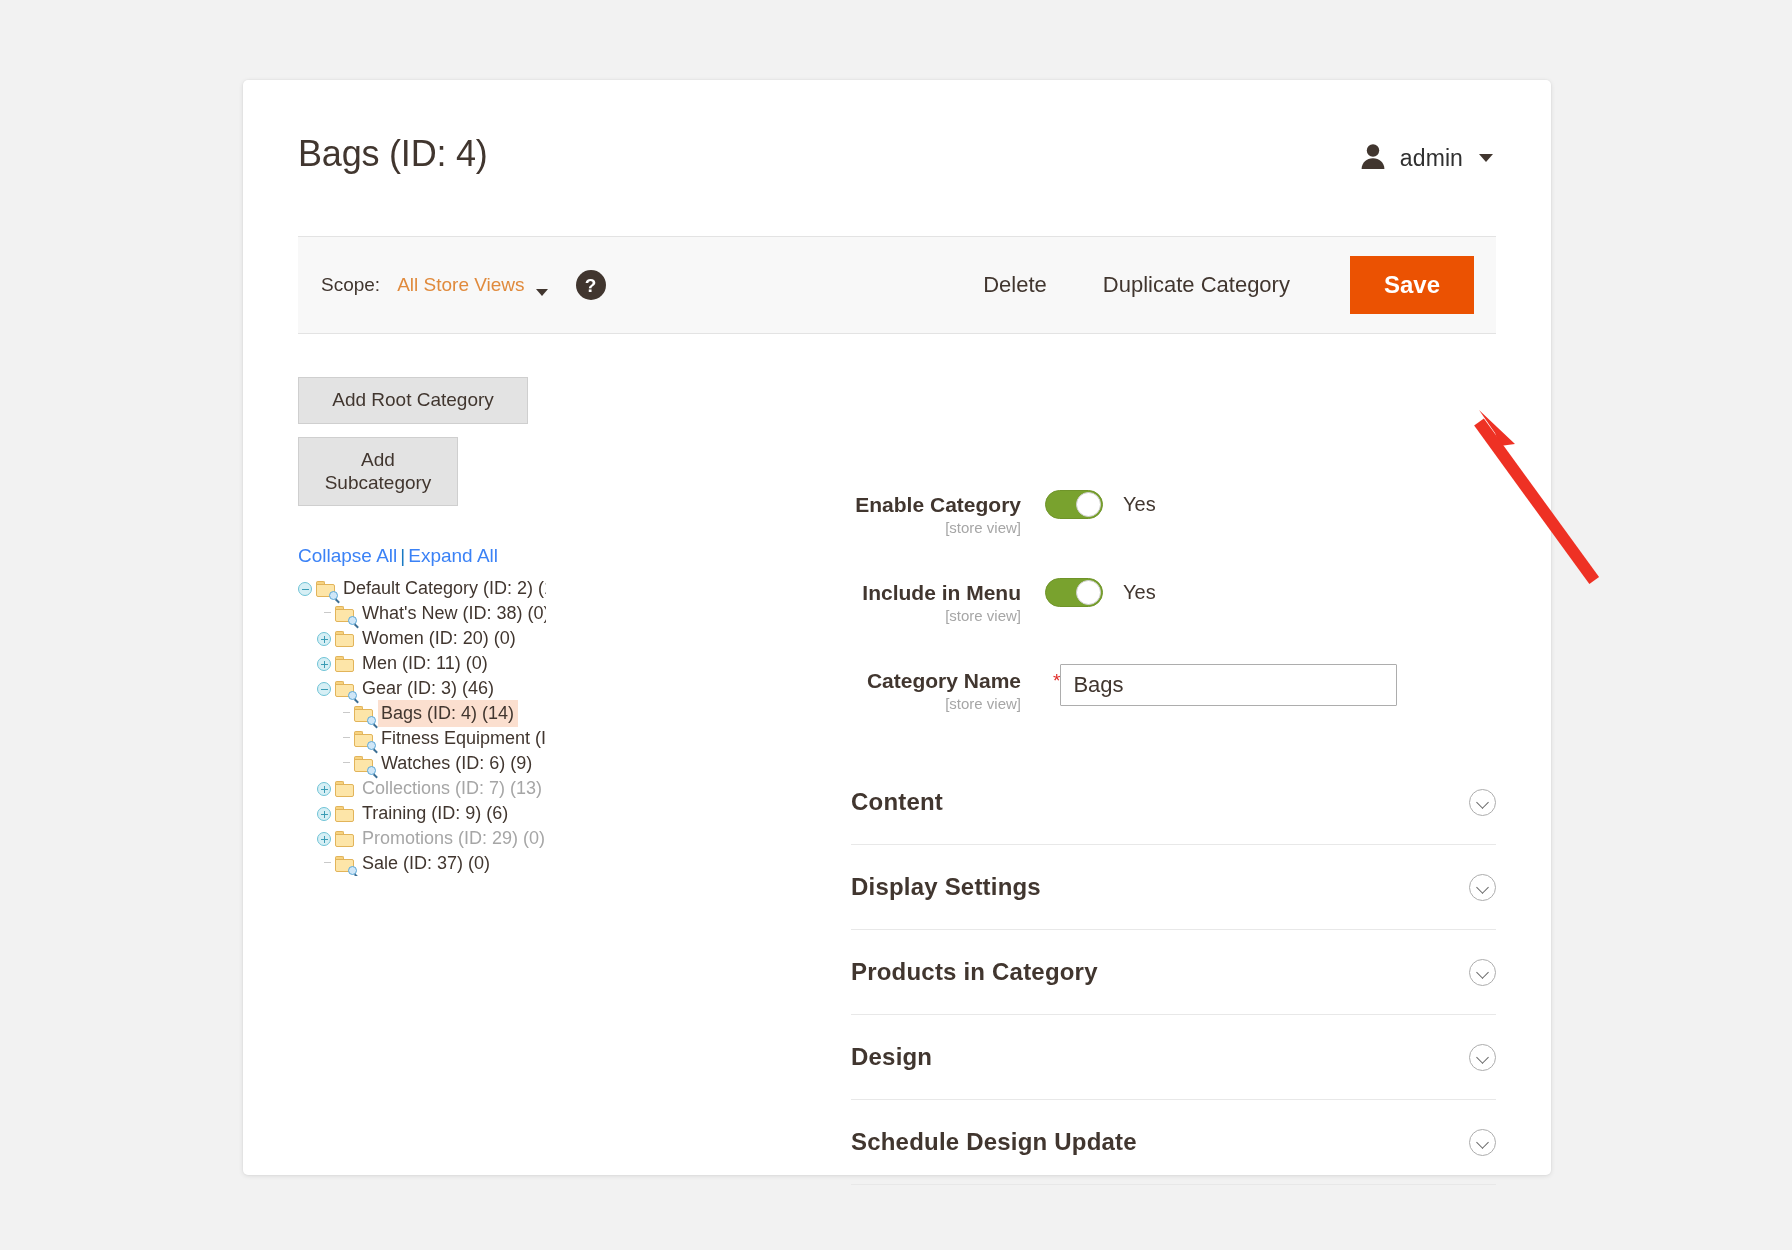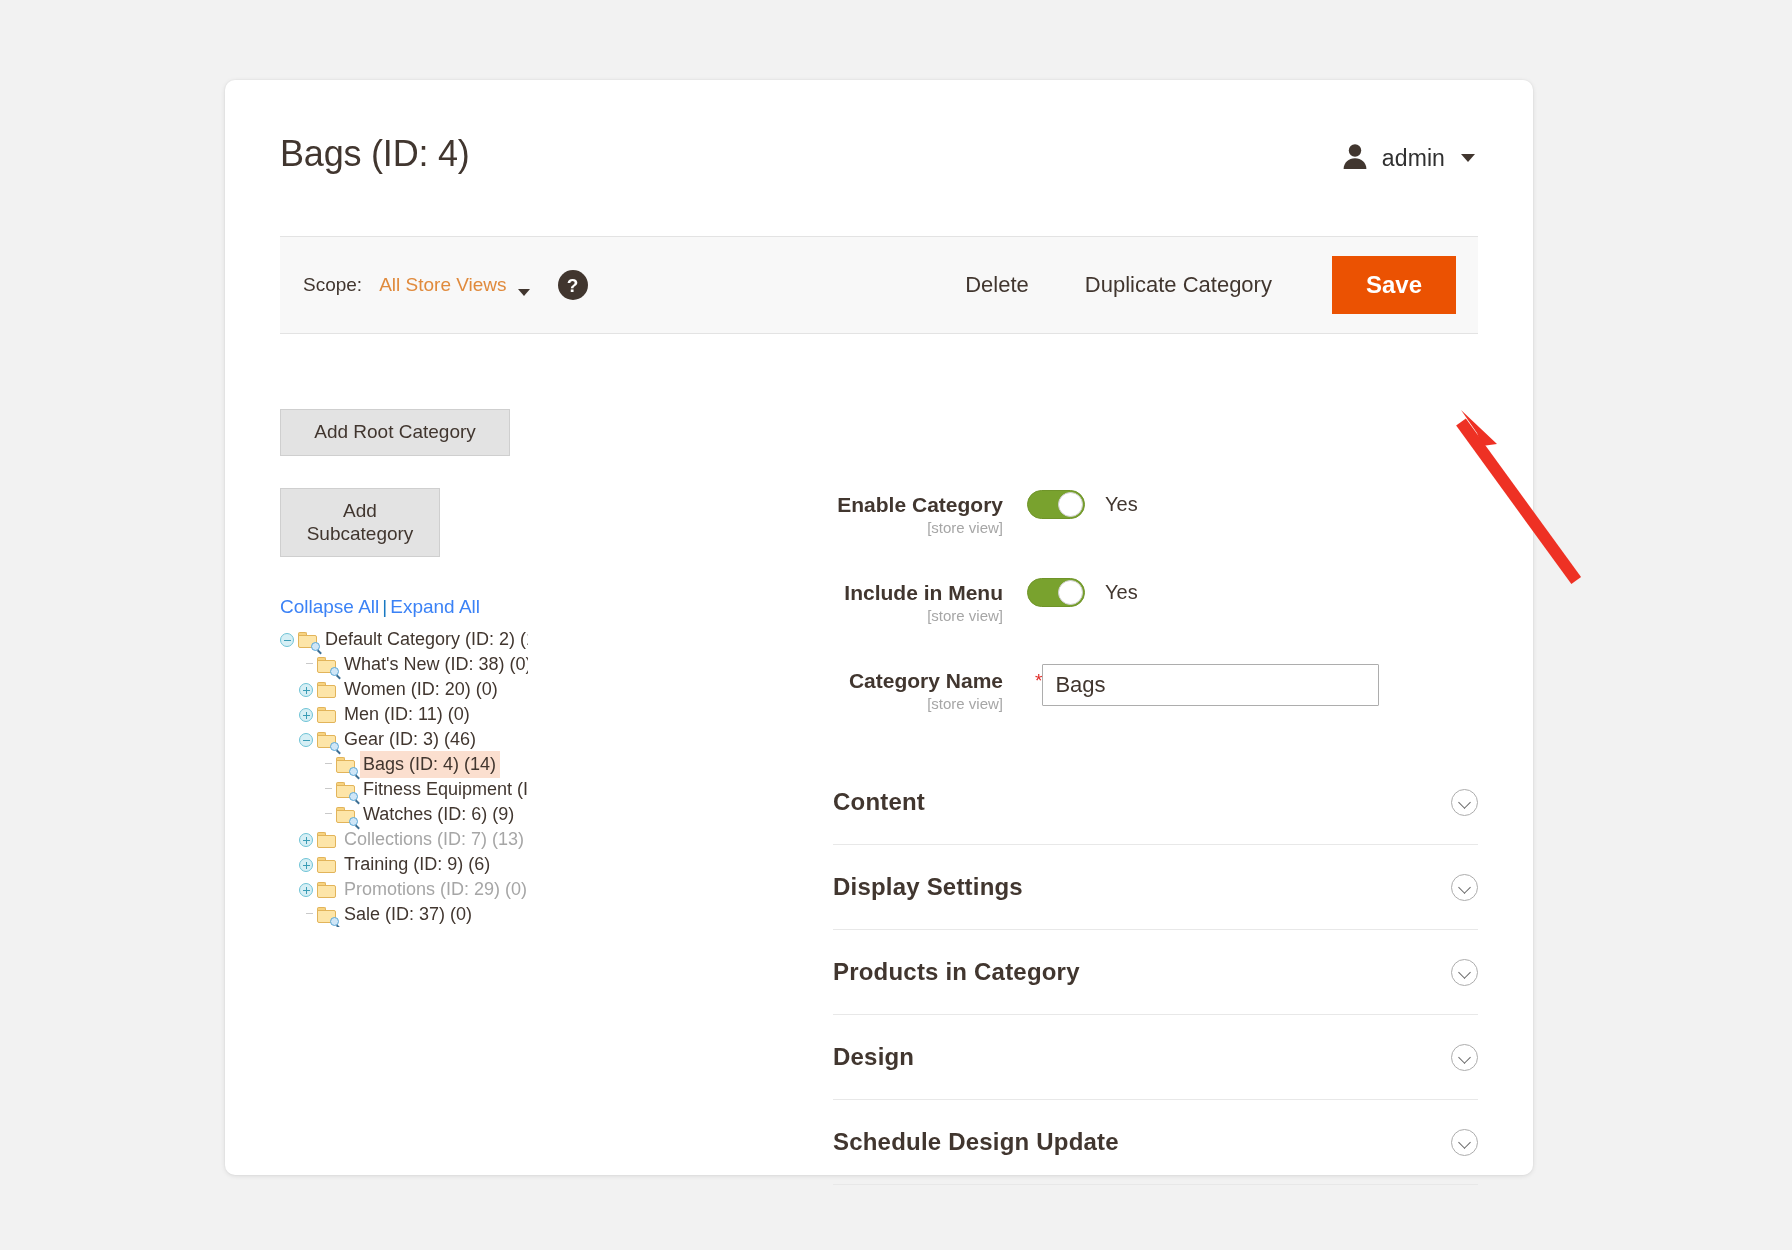--- a/index.html
+++ b/index.html
@@ -9,26 +9,26 @@
     height: 1250px;
     background: #f2f2f2;
     font-family: "Liberation Sans", sans-serif;
     -webkit-font-smoothing: antialiased;
     overflow: hidden;
   }
 
   
   .card {
     position: absolute;
-    left: 225px;
+    left: 243px;
     top: 80px;
     width: 1308px;
     height: 1095px;
     background: #ffffff;
-    border-radius: 10px;
+    border-radius: 5px;
     box-shadow: 0 1px 5px rgba(0,0,0,0.10), 0 0 0 1px rgba(0,0,0,0.015);
   }
 
   
   .page-head {
     position: absolute;
     left: 55px;
     top: 50px;
     right: 55px;
     height: 70px;
@@ -159,21 +159,20 @@
     background: #e3e3e3;
     border: 1px solid #cfcfcf;
     color: #41362f;
     font-size: 19px;
     font-family: inherit;
     padding: 11px 10px;
     margin-bottom: 13px;
     cursor: pointer;
     text-align: center;
     line-height: 1.2;
-    margin-top: 32px;
   }
   .btn-grey.sub { width: 160px; }
 
   .tree-links {
     margin-top: 39px;
     font-size: 19px;
     white-space: nowrap;
   }
   .tree-links a {
     color: #3b82f6;

